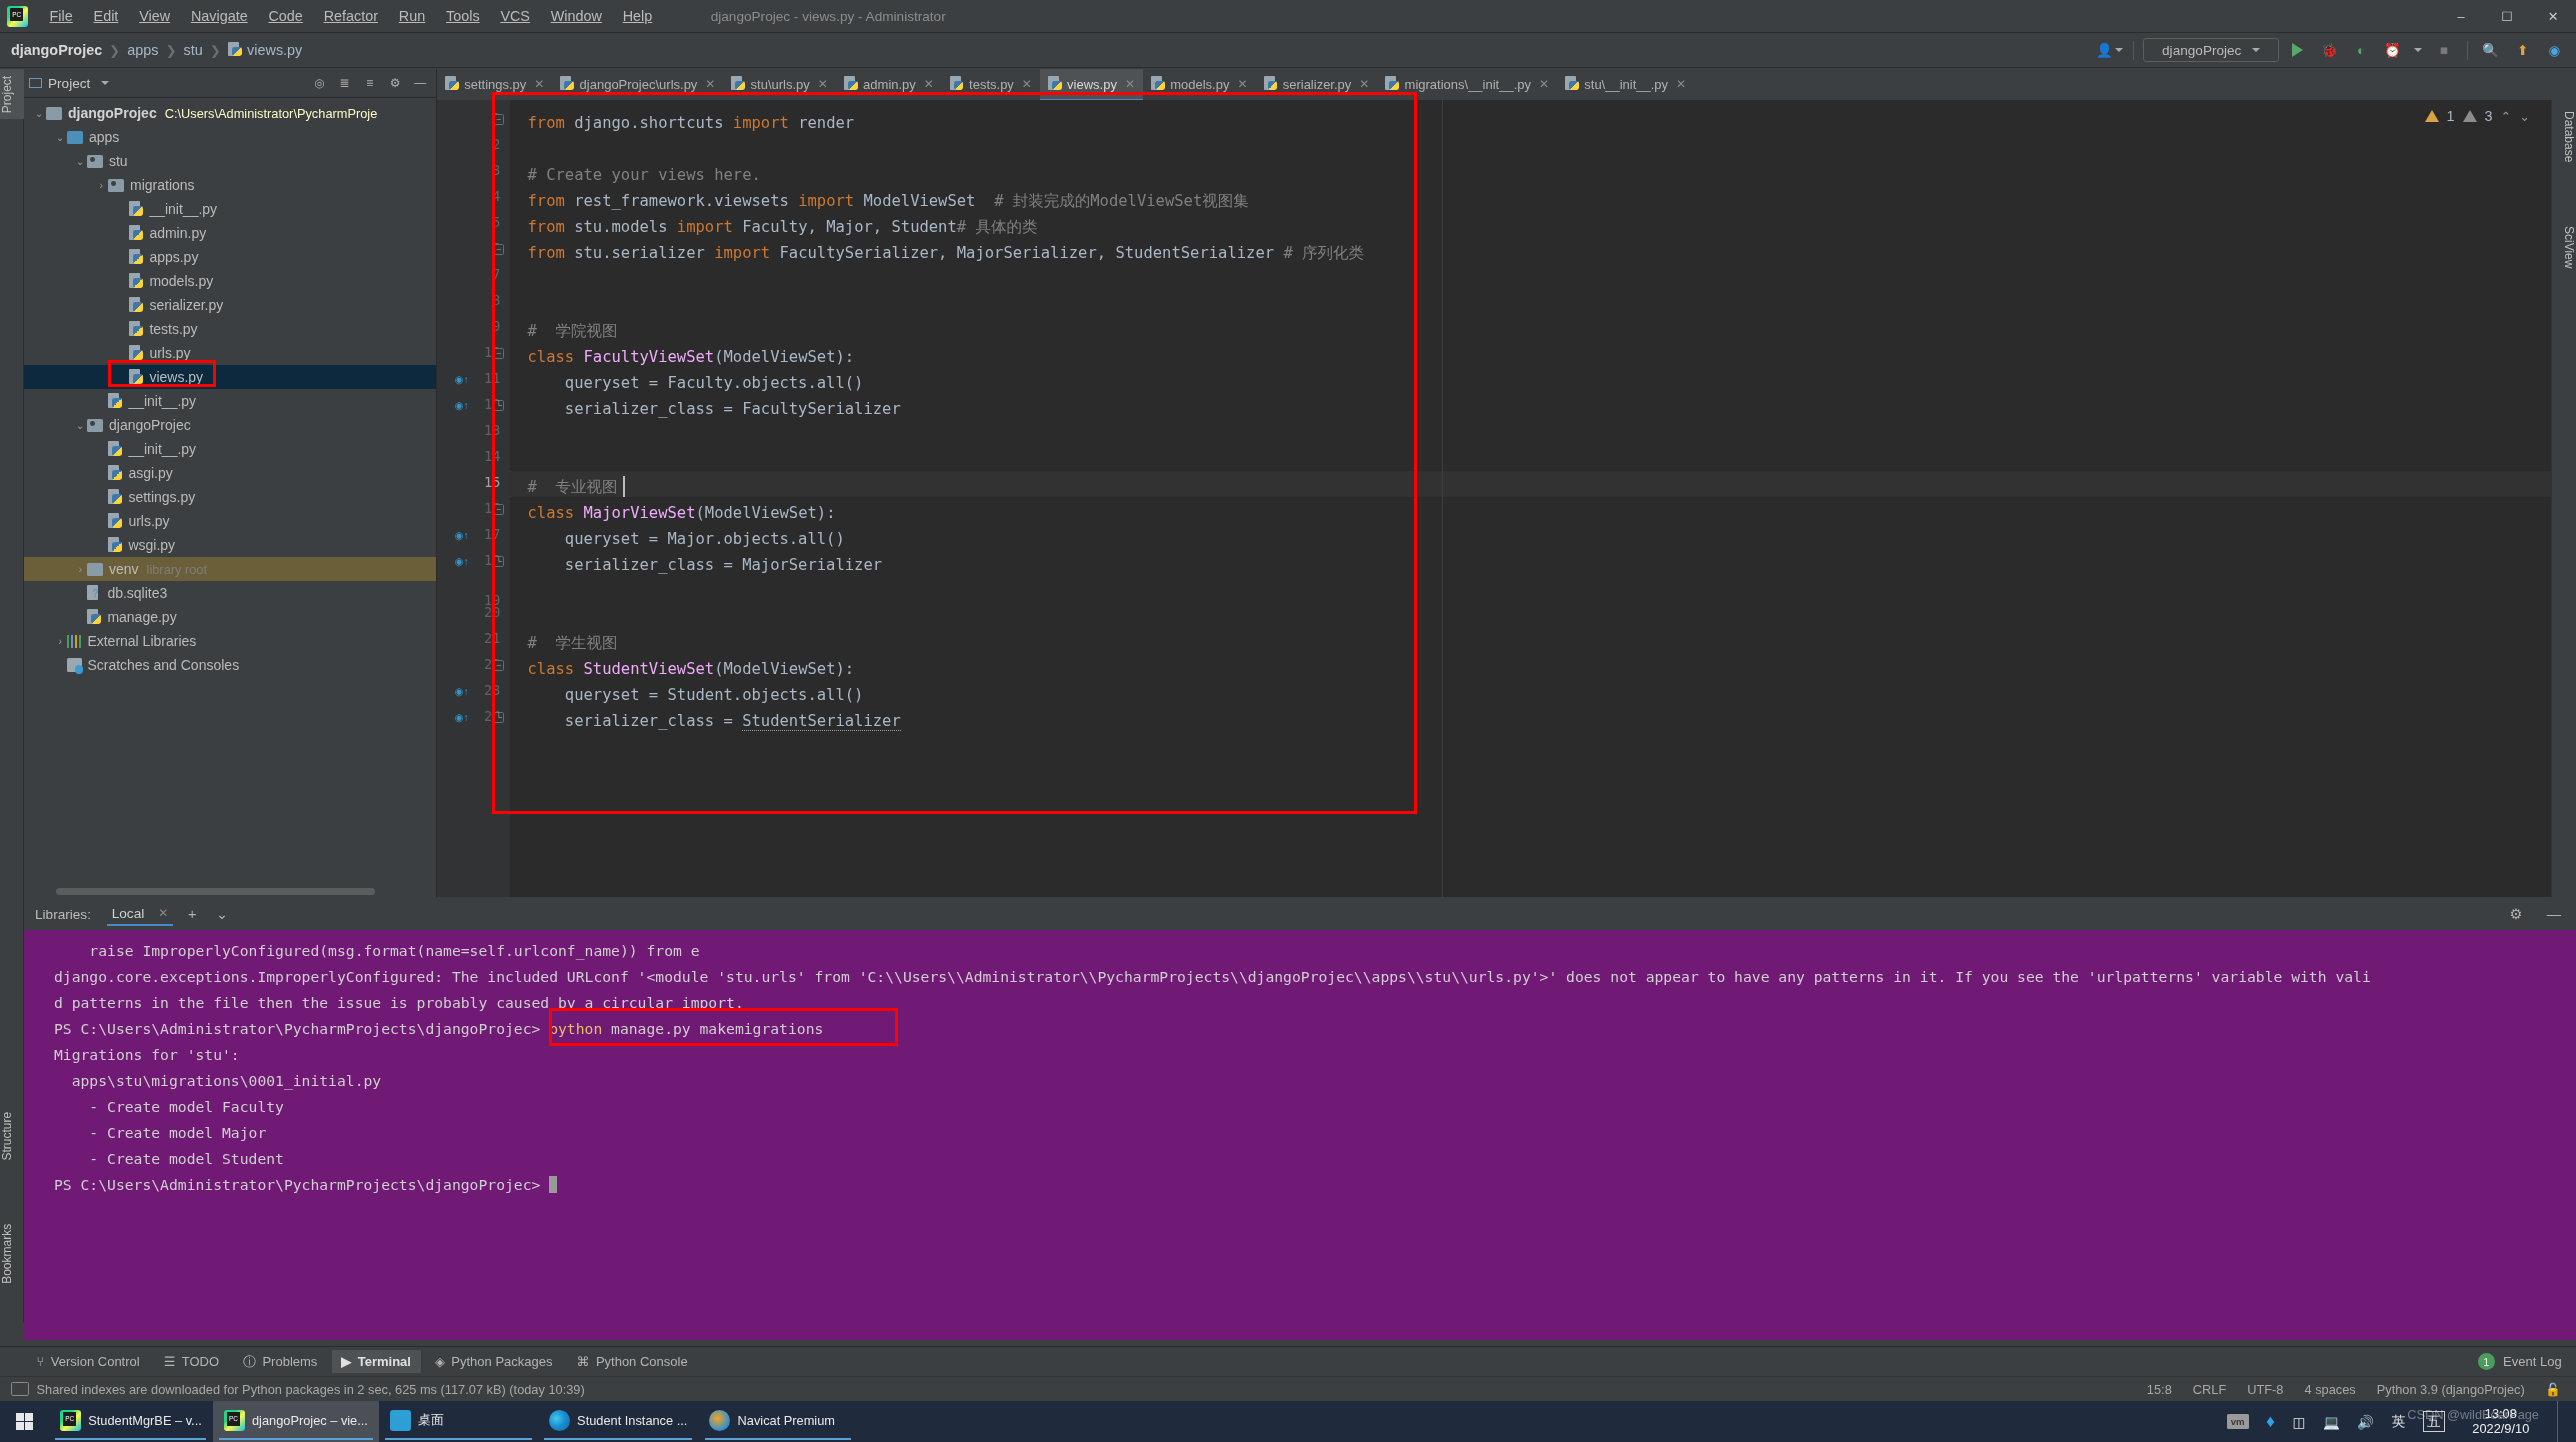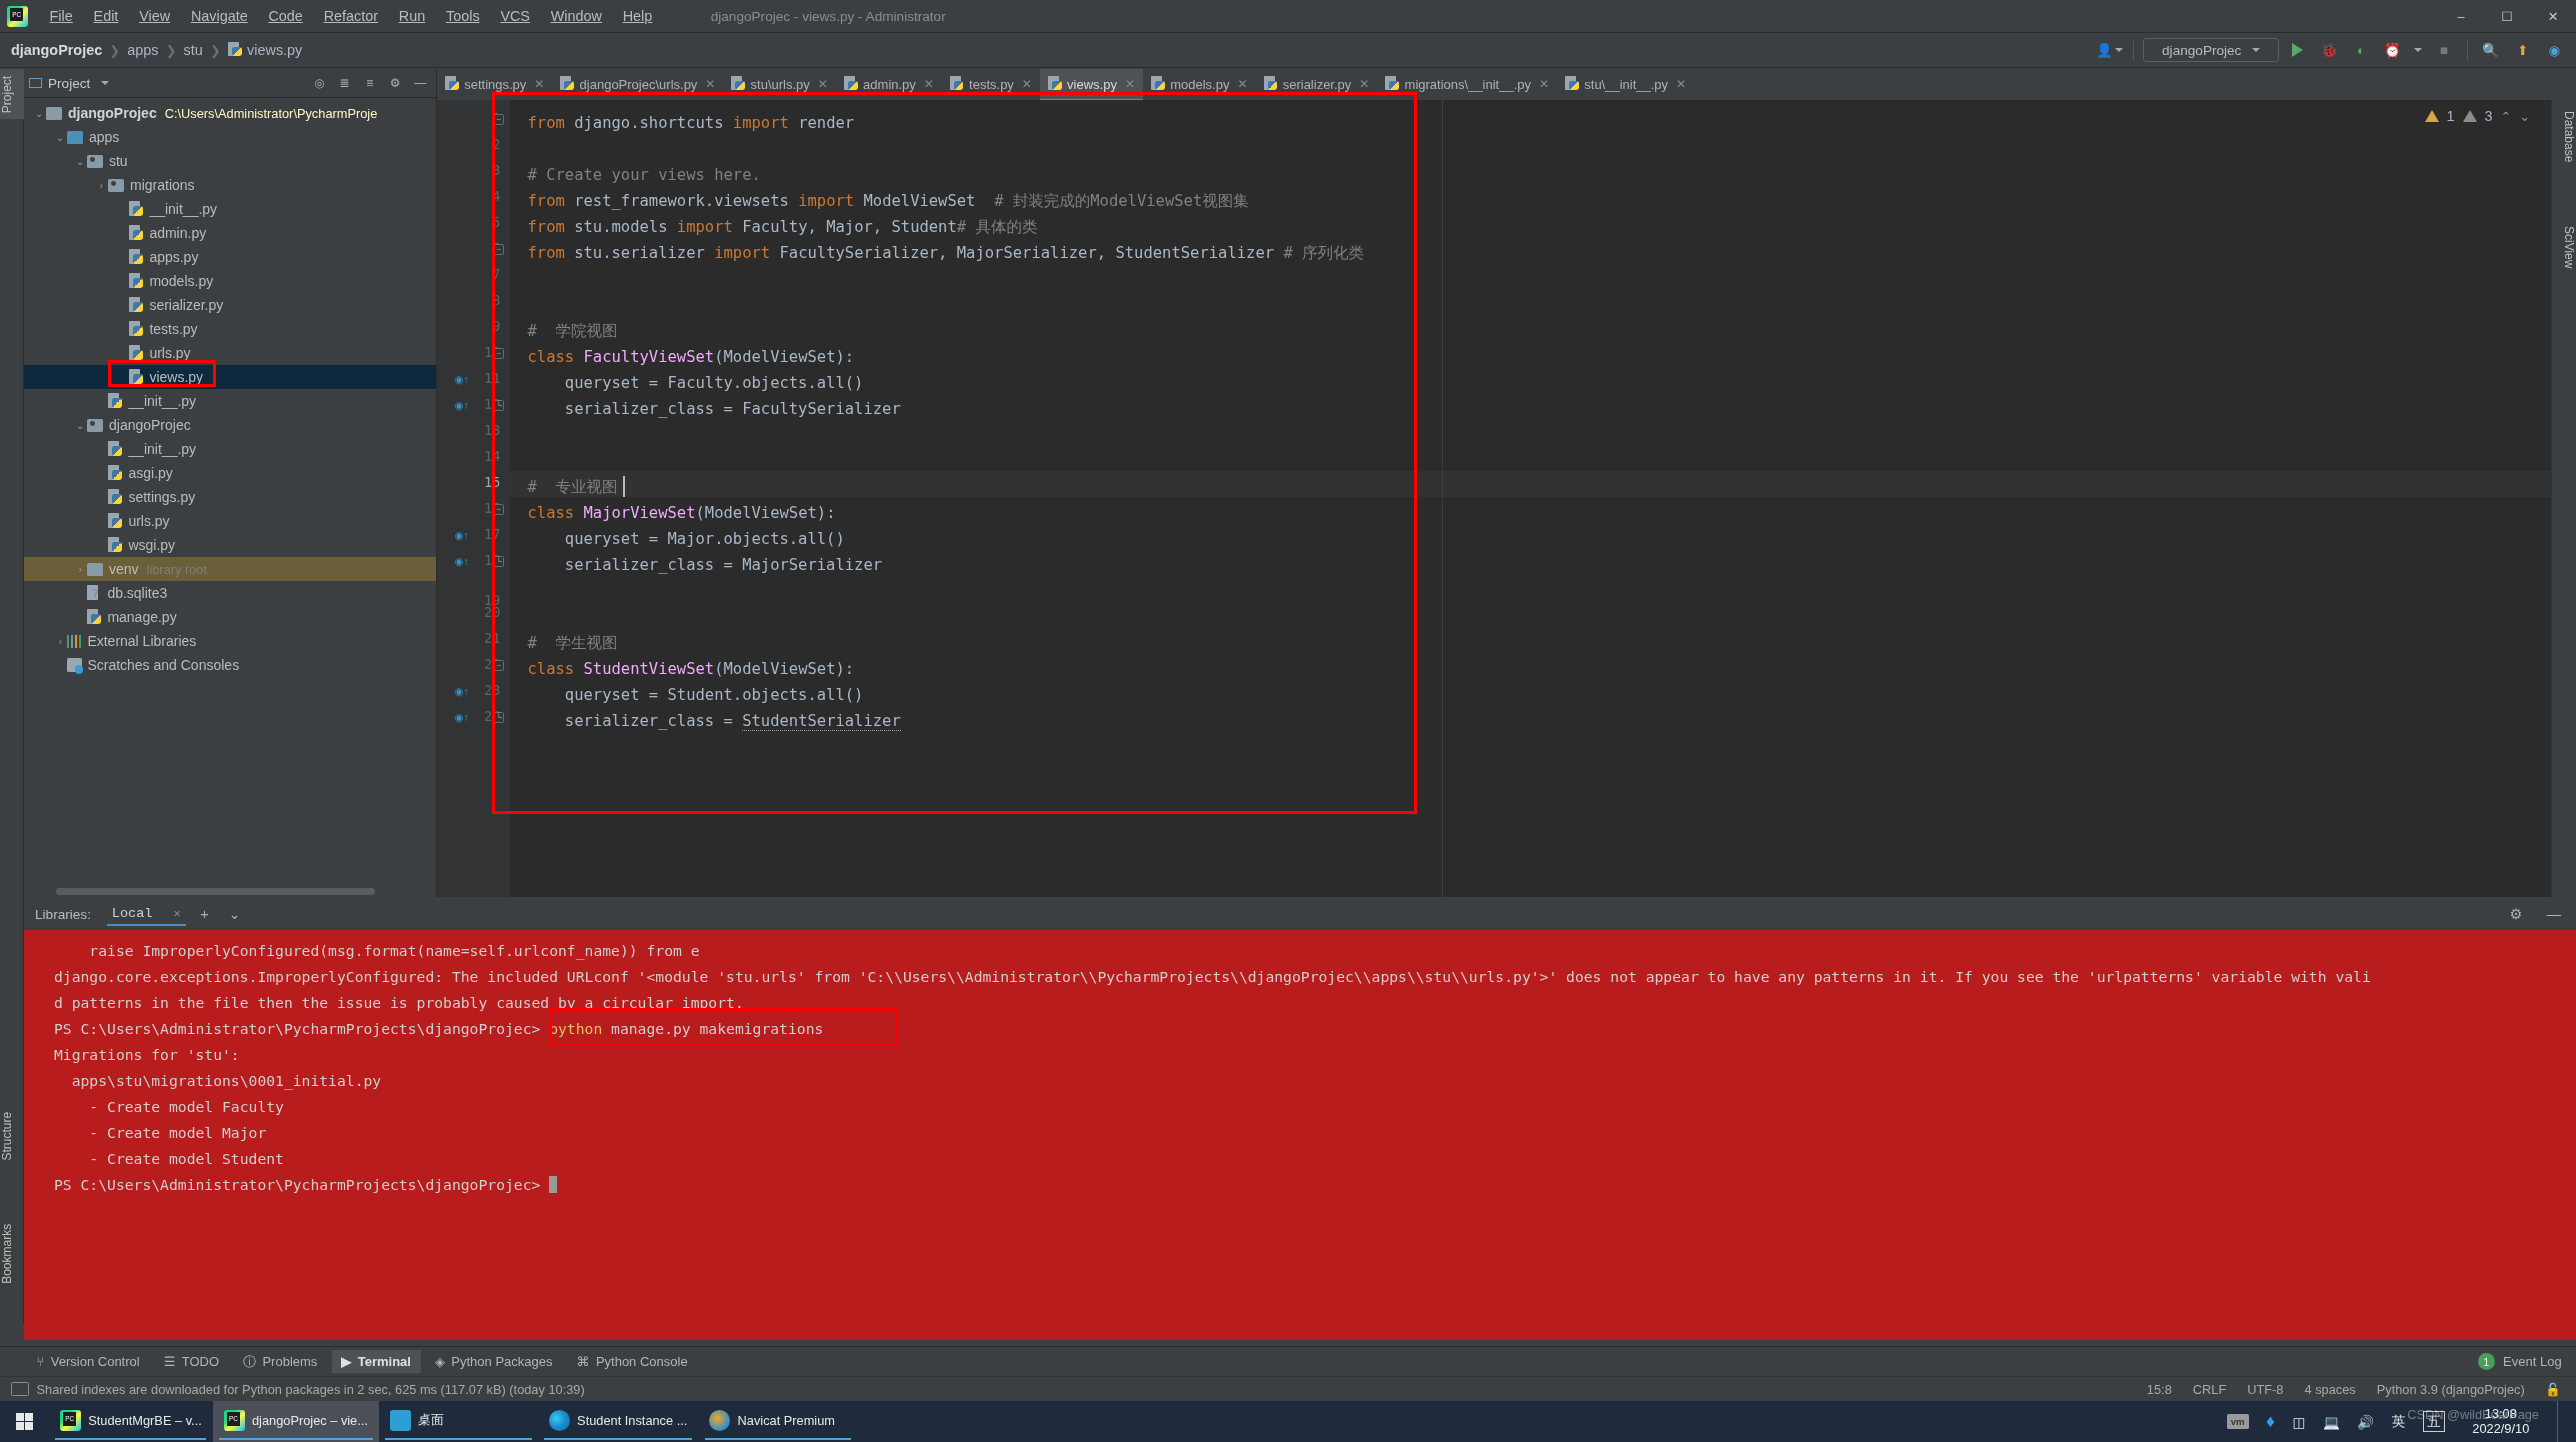--- a/index.html
+++ b/index.html
@@ -193,28 +193,28 @@
   
   .redbox { position: absolute; border: 3.2px solid #ff0000; pointer-events: none; z-index: 50; }
 
   
   .termhead {
     position: absolute; left: 24px; top: 899px; width: 2552px; height: 30px;
     background: #3c3f41; display: flex; align-items: center; padding-left: 11px;
   }
   .termhead-label { color: #bbbbbb; font-size: 13.6px; margin-right: 16px; }
   .termtab {
-    color: #d0d0d0; font-size: 13.6px; display: flex; align-items: flex-start; gap: 21px;
-    padding: 3.2px 4.8px; border-bottom: 2.4px solid #4a88c7; font-family: Liberation Mono, monospace;
+    color: #d0d0d0; font-size: 13.6px; display: flex; align-items: flex-start; gap: 14px;
+    padding: 3.2px 4.8px; border-bottom: 2.4px solid #4a88c7;
   }
   .th-ico{width:22px;height:21px;display:flex;align-items:center;justify-content:center;color:#b0b0b0;font-size:14.4px;margin-left:8px;}
   .termhead-right{margin-left:auto;display:flex;align-items:center;padding-right:11px;gap:8px;}
   .terminal {
     position: absolute; left: 24px; top: 930px; width: 2552px; height: 410px;
-    background: #b91c1c; font-family: "DejaVu Sans Mono", monospace;
+    background: #701a75; font-family: "DejaVu Sans Mono", monospace;
     font-size: 14.7px; line-height: 26px; color: #cfcfcf; padding: 8px 0 0 30px;
     white-space: pre; overflow: hidden;
   }
   .tline { white-space: pre; }
   .tyellow { color: #e8bf6a; text-align: right; }
   .tblock { display:inline-block; width:8px; height:17.5px; background:#9a9a9a; vertical-align:-3.2px;}
 
   
   .bottombar {
     position: absolute; left: 0; top: 1346px; width: 2576px; height: 30px;

